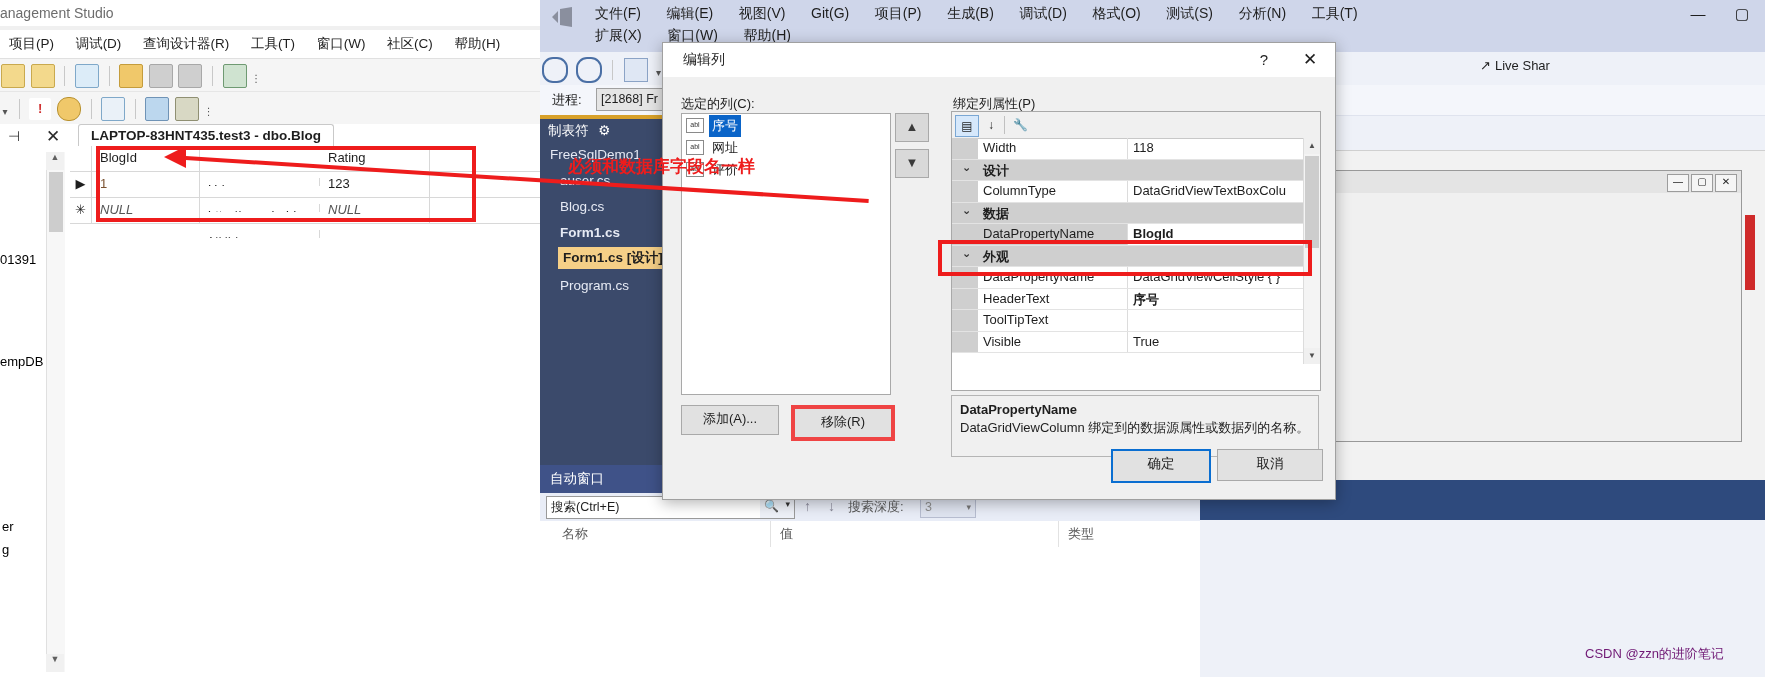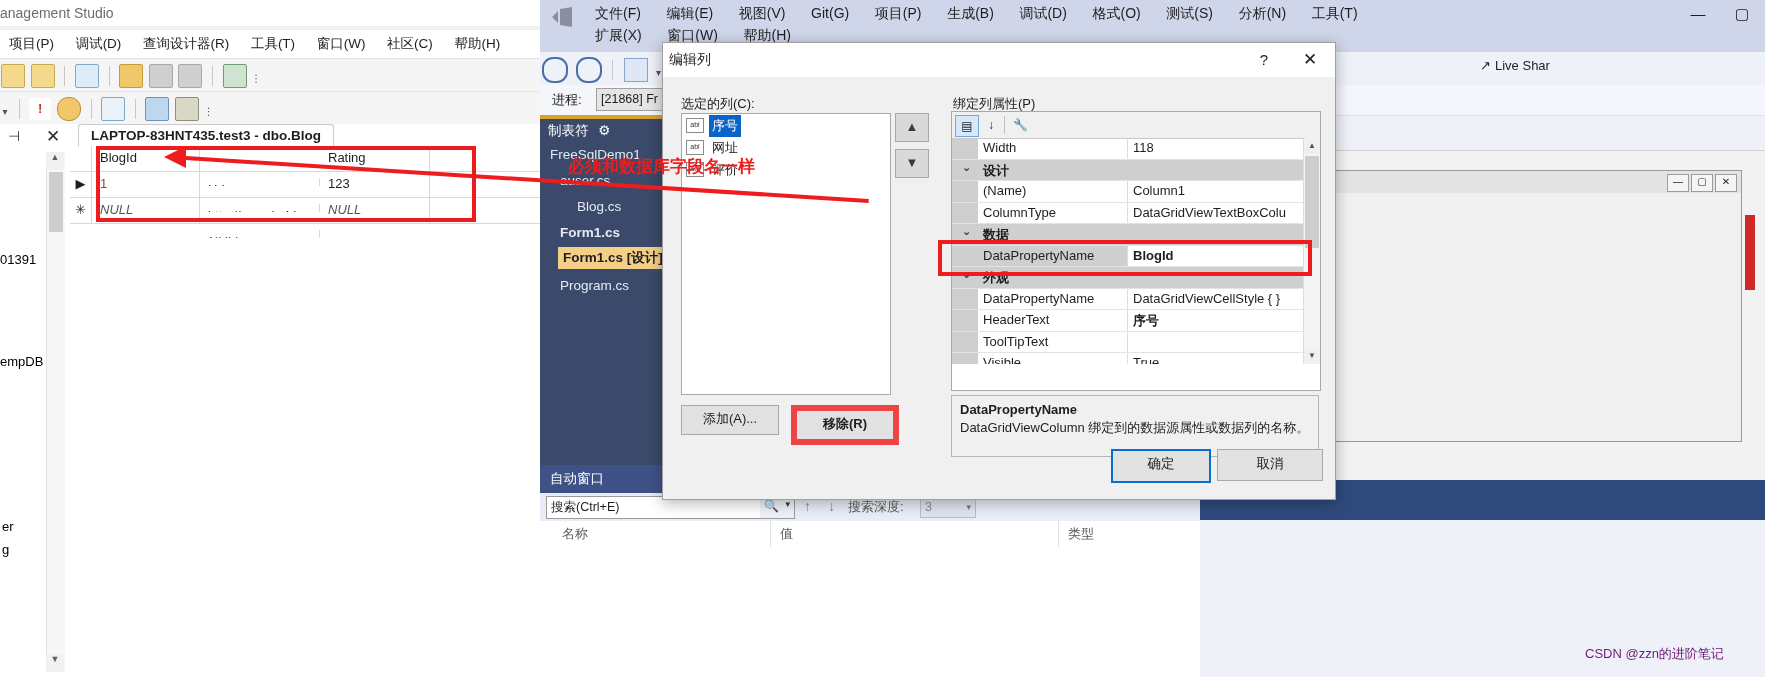--- a/index.html
+++ b/index.html
@@ -99,21 +99,21 @@
   #autos-cols{position:absolute;left:0;top:56px;width:660px;height:26px;background:#ffffff;border-bottom:1px solid #d6d6d6;}
   .acol{position:absolute;top:4px;font-size:13px;color:#5a5a5a;}
   .acolsep{position:absolute;top:0;width:1px;height:26px;background:#e2e2e2;}
   #autos-body{position:absolute;left:0;top:82px;width:660px;height:130px;background:#ffffff;}
   #autos-left-edge{position:absolute;left:0;top:28px;width:8px;height:184px;background:#3f5288;}
 
   
   #dlg{left:662px;top:42px;width:672px;height:456px;background:#f0f0f0;border:1px solid #a0a0a0;
        box-shadow:0 3px 14px rgba(0,0,0,.30);}
   #dlg-title{position:absolute;left:0;top:0;width:100%;height:34px;background:#ffffff;}
-  #dlg-title .t{position:absolute;left:6px;top:8px;font-size:14px;color:#1e1e1e;}
+  #dlg-title .t{position:absolute;left:20px;top:8px;font-size:14px;color:#1e1e1e;}
   #dlg-help{position:absolute;right:58px;top:6px;width:26px;height:22px;text-align:center;line-height:22px;font-size:15px;color:#1e1e1e;}
   #dlg-close{position:absolute;right:8px;top:6px;width:34px;height:22px;text-align:center;line-height:22px;font-size:17px;color:#1e1e1e;}
 
   .lbl{position:absolute;font-size:13px;color:#1e1e1e;}
   #sel-label{left:18px;top:52px;}
   #bind-label{left:290px;top:52px;}
 
   #collist{position:absolute;left:18px;top:70px;width:208px;height:280px;background:#ffffff;border:1px solid #a9a9a9;}
   .col-item{position:relative;height:22px;line-height:22px;padding-left:4px;font-size:13px;white-space:nowrap;}
   .col-item .ico{display:inline-block;width:16px;height:13px;background:#ffffff;border:1px solid #8a8a8a;
@@ -121,22 +121,22 @@
   .col-item .nm{display:inline-block;vertical-align:middle;padding:0 3px;}
   .col-item.sel .nm{background:#0a64c8;color:#ffffff;}
 
   .movebtn{position:absolute;left:232px;width:32px;height:27px;background:#d9d9d9;border:1px solid #a9a9a9;
            text-align:center;line-height:25px;font-size:13px;color:#3a3a3a;}
   #btn-up{top:70px;}
   #btn-down{top:106px;}
 
   #btn-add{position:absolute;left:18px;top:362px;width:96px;height:28px;background:#e1e1e1;border:1px solid #a9a9a9;
            text-align:center;line-height:26px;font-size:13px;}
-  #btn-remove{position:absolute;left:128px;top:362px;width:96px;height:28px;background:#e1e1e1;border:6px solid #ef4444;
-              text-align:center;line-height:26px;font-size:13px;font-weight:bold;}
+  #btn-remove{position:absolute;left:128px;top:362px;width:96px;height:28px;background:#e1e1e1;border:4px solid #ef4444;
+              text-align:center;line-height:26px;font-size:13px;}
 
   
   #pgrid{position:absolute;left:288px;top:68px;width:368px;height:278px;background:#ffffff;border:1px solid #a9a9a9;}
   #pg-toolbar{position:absolute;left:0;top:0;width:100%;height:26px;background:#f0f0f0;border-bottom:1px solid #c8c8c8;}
   .pgtb{position:absolute;top:3px;width:22px;height:20px;text-align:center;line-height:20px;font-size:12px;}
   #pgtb-cat{left:3px;background:#d6e8fb;border:1px solid #7aa7d4;}
   #pgtb-az{left:28px;}
   #pgtb-sep{position:absolute;left:52px;top:4px;width:1px;height:18px;background:#c0c0c0;}
   #pgtb-wrench{left:58px;}
 
@@ -317,21 +317,21 @@
 </div>
 
 <div class="abs" id="sln">
   <div id="sln-top"></div>
   <div id="sln-hdr">
     <span>制表符</span>
     <span class="gear">⚙</span>
   </div>
   <span class="sln-item" style="top:32px;">FreeSqlDemo1</span>
   <span class="sln-item child" style="top:58px;">auser.cs</span>
-  <span class="sln-item child" style="top:84px;margin-left:17px;">Blog.cs</span>
+  <span class="sln-item child" style="top:84px;">Blog.cs</span>
   <span class="sln-item child" style="top:110px;font-weight:bold;">Form1.cs</span>
   <span class="sln-item sel" style="top:132px;">Form1.cs [设计]</span>
   <span class="sln-item child" style="top:163px;">Program.cs</span>
 </div>
 
 <div class="abs" id="autos">
   <div id="autos-hdr">自动窗口</div>
   <div id="autos-hdrfill"></div>
   <div id="autos-left-edge"></div>
   <div id="autos-toolbar">
@@ -400,25 +400,20 @@
         <div class="pn">Width</div>
         <div class="pv">118</div>
       </div>
       <div class="prow cat">
         <div class="gut"><span class="exp">⌄</span></div>
         <div class="pn">设计</div>
         <div class="pv"></div>
       </div>
       <div class="prow">
         <div class="gut"></div>
-        <div class="pn">(Name)</div>
-        <div class="pv">Column1</div>
-      </div>
-      <div class="prow">
-        <div class="gut"></div>
         <div class="pn">ColumnType</div>
         <div class="pv">DataGridViewTextBoxColu</div>
       </div>
       <div class="prow cat">
         <div class="gut"><span class="exp">⌄</span></div>
         <div class="pn">数据</div>
         <div class="pv"></div>
       </div>
       <div class="prow">
         <div class="gut"></div>

